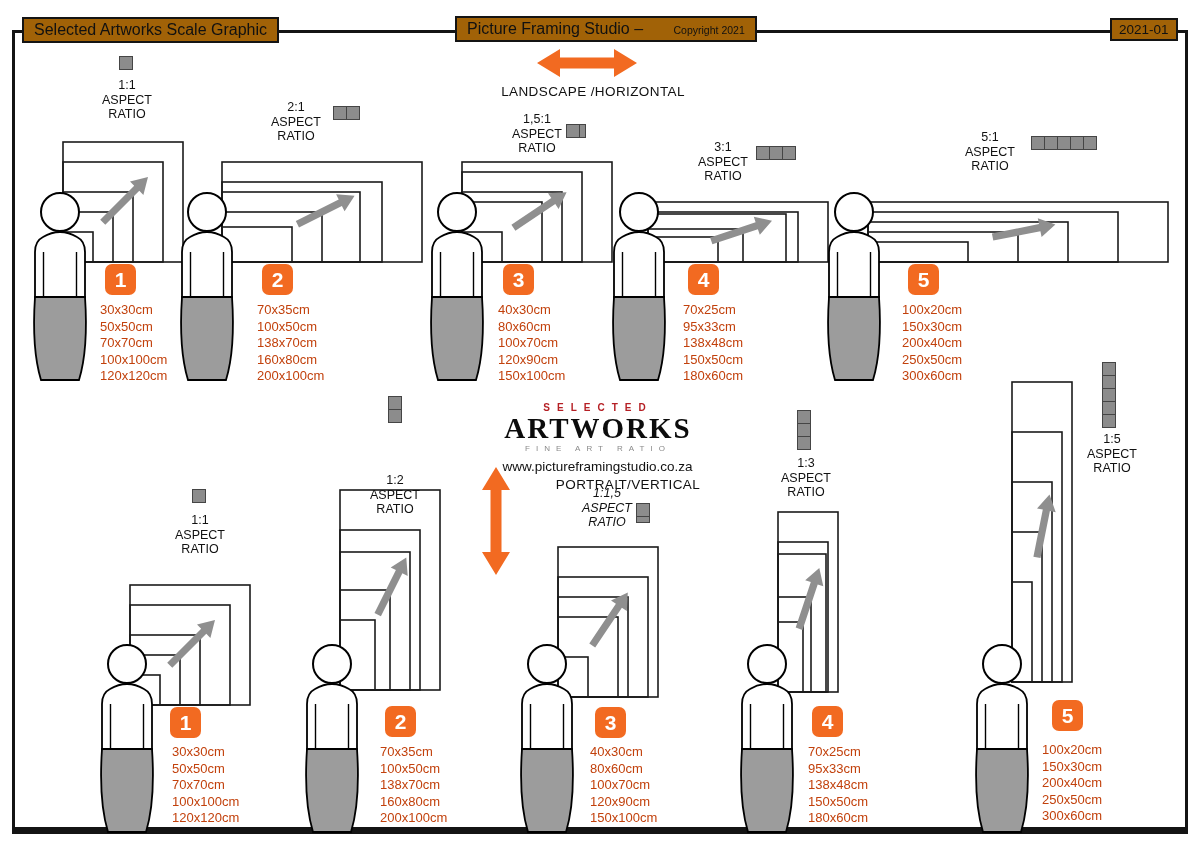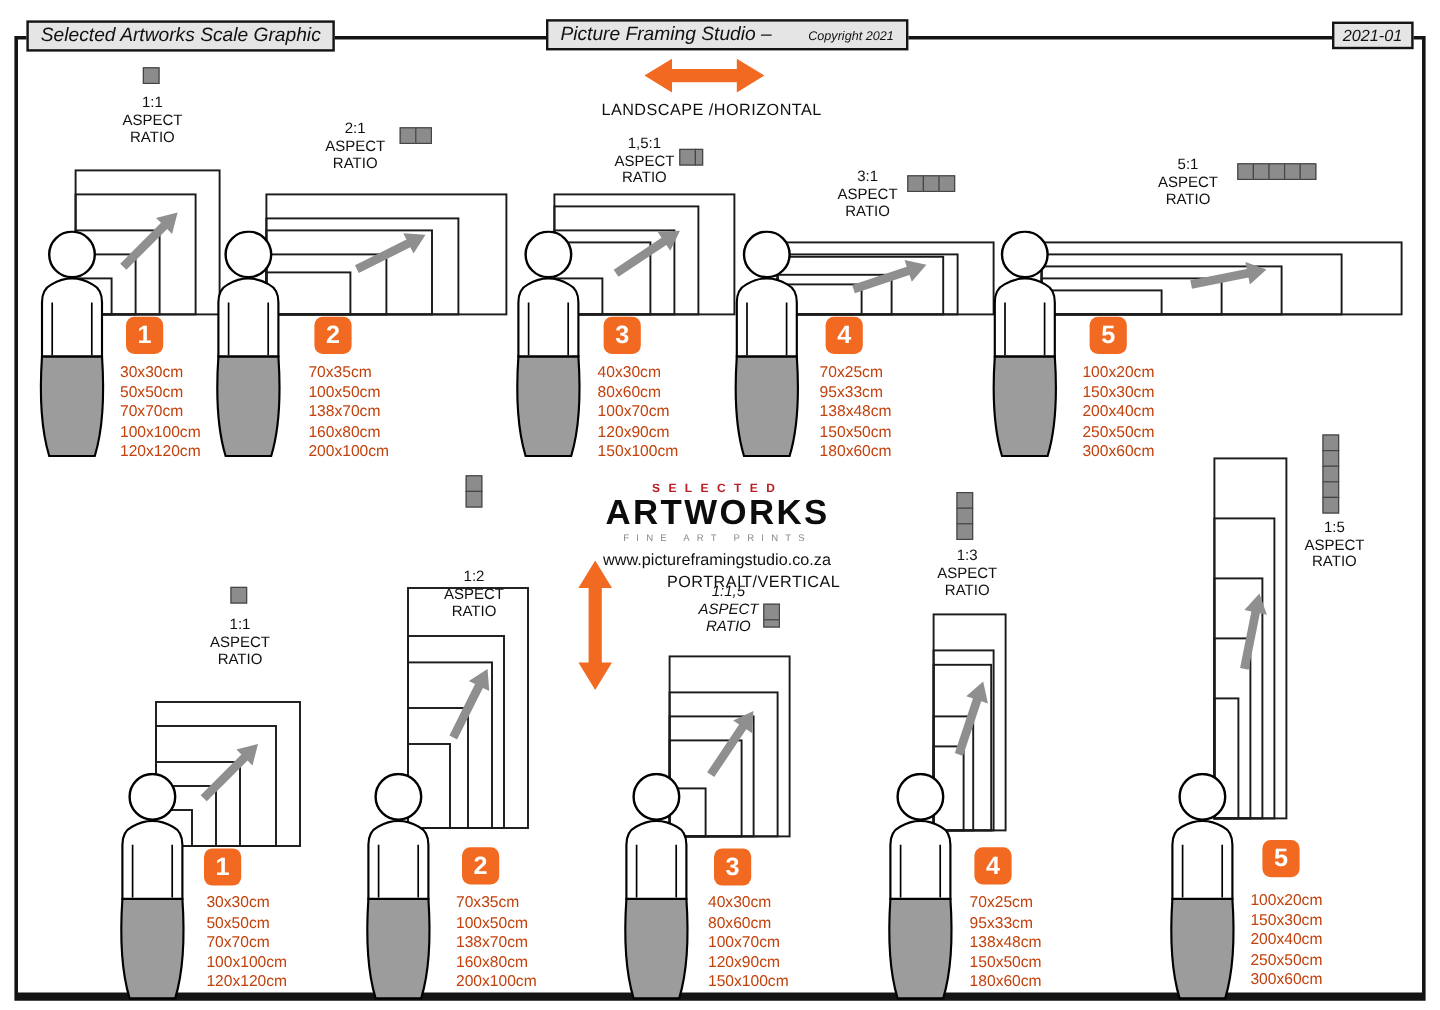--- a/index.html
+++ b/index.html
@@ -7,40 +7,40 @@
   .page {
     position:relative; width:1200px; height:842px; background:#ffffff;
     font-family:"Liberation Sans", sans-serif; color:#111; overflow:hidden;
     margin:0 auto;
   }
   .page-border {
     position:absolute; left:12px; right:12px; top:30px; bottom:8px;
     border:3px solid #141414; border-bottom-width:7px; pointer-events:none;
   }
   .hdr-box {
-    position:absolute; background:#e5e5e5; border:2px solid #141414;
-    padding:2px 10px; white-space:nowrap; z-index:5;font-style:italic;
+    position:absolute; background:#a16207; border:2px solid #141414;
+    padding:2px 10px; white-space:nowrap; z-index:5;
   }
   #title-box   { left:22px;  top:17px; font-size:16px; }
   #studio-box  { left:455px; top:16px; font-size:16px; }
   #studio-box .small { font-size:10.5px;padding-left:26px; }
   #docnum-box  { left:1110px; top:18px; font-size:13.5px; padding:2px 7px; }
 
   .center-label { position:absolute; font-size:13.5px; letter-spacing:0.4px; text-align:center; }
   #landscape-label { left:483px; top:84px; width:220px; }
   #portrait-label  { left:528px; top:477px; width:200px; }
   #website         { left:480px; top:459px; width:235px; text-align:center; font-size:13.5px; position:absolute; }
 
   #h-arrow { position:absolute; left:537px; top:46px; }
   #v-arrow { position:absolute; left:479px; top:467px; }
   .orange  { fill:var(--accent,#f26a21); }
 
   #brand { position:absolute; left:500px; top:402px; width:196px; text-align:center; }
   .brand-selected { color:var(--brand-red,#b51f24); font-size:10px; font-weight:bold; letter-spacing:7px; }
-  .brand-artworks { font-size:29px; font-weight:800; letter-spacing:2px; line-height:30px; color:#0c0c0c; }
+  .brand-artworks { font-size:29px; font-weight:800; letter-spacing:2px; line-height:30px; color:#0c0c0c;font-family:Liberation Serif, serif; }
   .brand-sub      { color:#8a8a8a; font-size:8px; letter-spacing:6px; margin-top:1px; }
 
   .group  { position:absolute; left:0; top:0; }
   .frames { position:absolute; overflow:visible; }
   .person { position:absolute; }
   .person .skin { fill:#fff; stroke:#000; stroke-width:2px; }
   .person .shirt { fill:#fff; stroke:#000; stroke-width:1.8px; }
   .person .arm-line { stroke:#000; stroke-width:1.4px; }
   .person .legs { fill:var(--figure-gray,#9c9c9c); stroke:#000; stroke-width:1.8px; }
 
@@ -69,21 +69,21 @@
   <div class="hdr-box" id="docnum-box">2021-01</div>
 
   <svg id="h-arrow" width="100" height="34" viewBox="0 0 100 34">
     <polygon class="orange" points="0,17 23,3 23,11.5 77,11.5 77,3 100,17 77,31 77,22.5 23,22.5 23,31"></polygon>
   </svg>
   <div class="center-label" id="landscape-label">LANDSCAPE /HORIZONTAL</div>
 
   <div id="brand">
     <div class="brand-selected">SELECTED</div>
     <div class="brand-artworks">ARTWORKS</div>
-    <div class="brand-sub">FINE ART PRINTS</div>
+    <div class="brand-sub">FINE ART RATIO</div>
   </div>
   <div id="website">www.pictureframingstudio.co.za</div>
 
   <svg id="v-arrow" width="34" height="108" viewBox="0 0 34 108">
     <polygon class="orange" points="17,0 31,23 22.5,23 22.5,85 31,85 17,108 3,85 11.5,85 11.5,23 3,23"></polygon>
   </svg>
   <div class="center-label" id="portrait-label">PORTRAIT/VERTICAL</div>
 
   <div id="groups-layer" style="position:absolute;left:0;top:0;width:100%;height:100%;">
   <div class="group">

